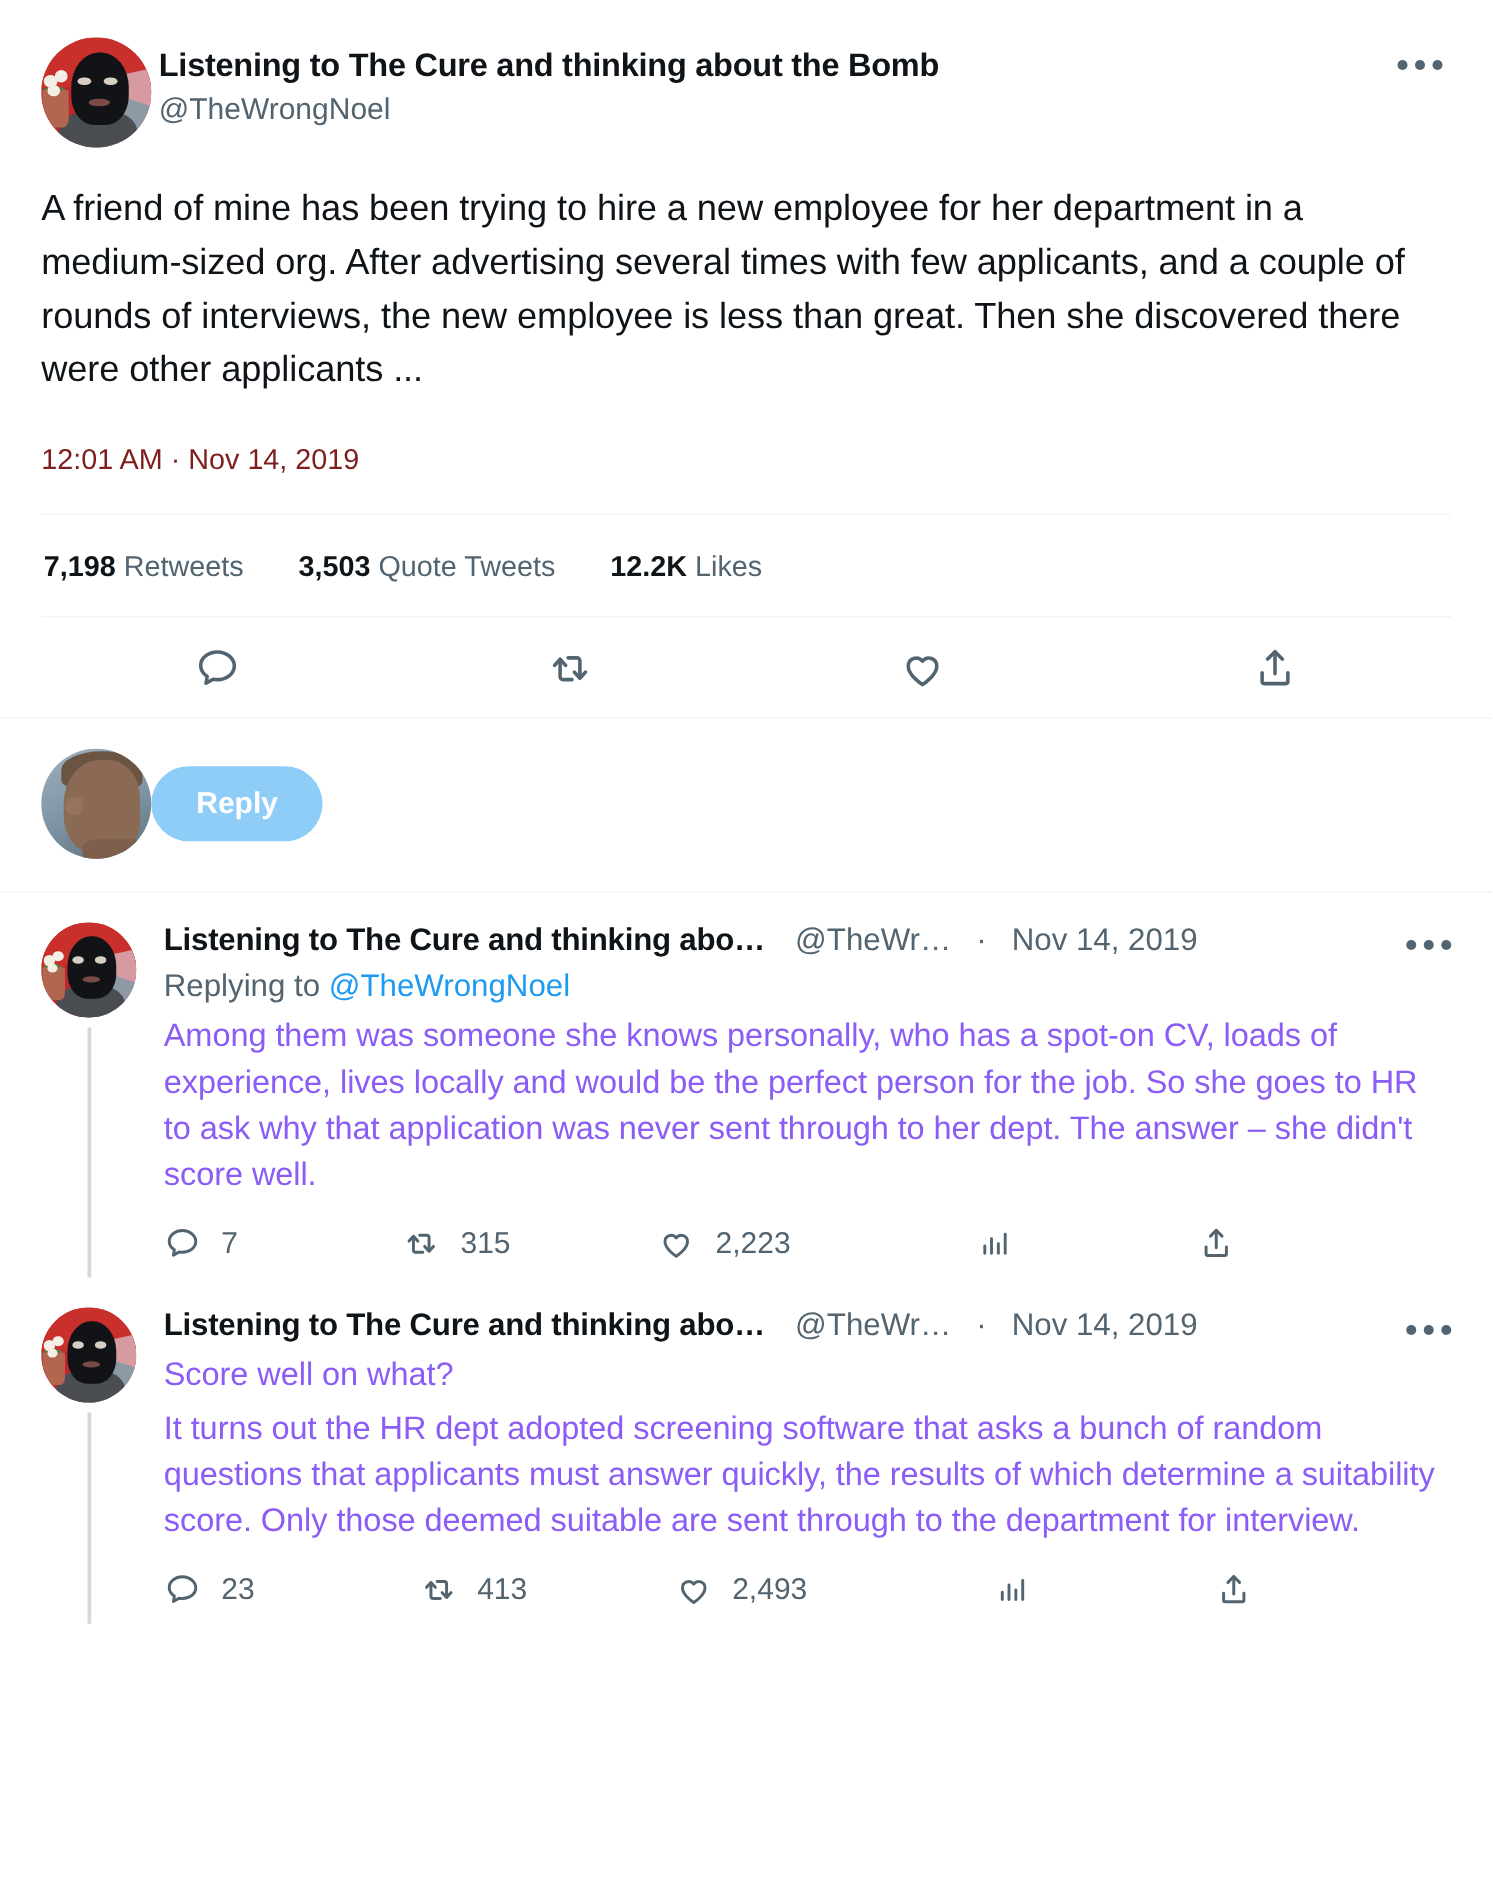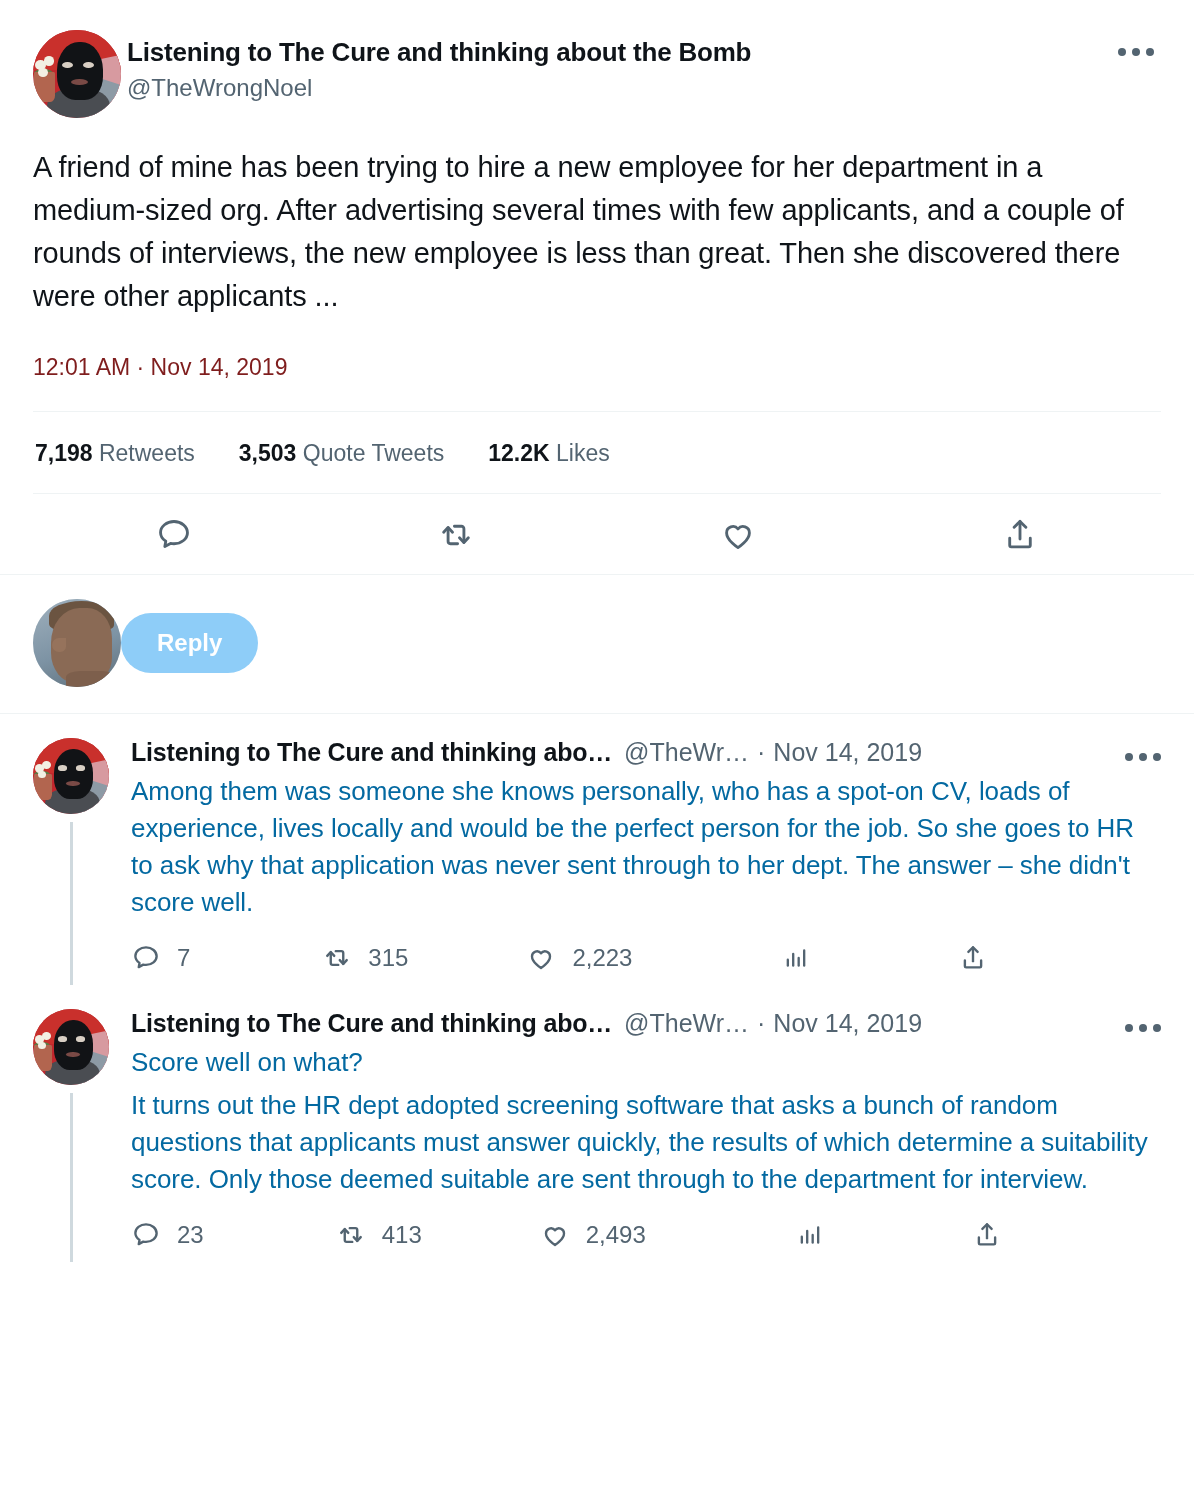--- a/index.html
+++ b/index.html
@@ -176,41 +176,41 @@
     display: flex; flex-direction: column; align-items: center;
   }
   .thread-line {
     width: 3px; background: #cfd9de; flex: 1 1 auto;
     margin-top: 8px; min-height: 40px;
   }
   .reply-main { flex: 1 1 auto; min-width: 0; margin-left: 22px; }
 
   .reply-head {
     display: flex; align-items: baseline;
-    gap: 0; white-space: nowrap;
+    gap: 12px; white-space: nowrap;
   }
   .r-name {
     font-size: 25px; font-weight: 700; color: #0f1419; letter-spacing: -0.2px;
   }
   .r-handle { font-size: 25px; color: #536471; margin-left: 12px; }
   .r-sep { font-size: 25px; color: #536471; margin: 0 8px; }
   .r-date { font-size: 25px; color: #536471; }
   .r-dots {
     margin-left: auto; display: flex; align-items: center; gap: 6px;
     padding-left: 20px; cursor: pointer;
   }
   .r-dots i { width: 8px; height: 8px; border-radius: 50%; background: #536471; display: block; }
 
   .replying-to {
     font-size: 25px; color: #536471; margin-top: 8px;
   }
   .replying-to .mention { color: #1d9bf0; cursor: pointer; }
 
   .reply-body {
-    font-size: 26px; line-height: 37px; color: #0369a1; margin-top: 6px;
+    font-size: 26px; line-height: 37px; color: #8b5cf6; margin-top: 6px;
     letter-spacing: -0.05px;
   }
 
   .reply-actions {
     display: flex; align-items: center;
     margin-top: 22px; padding-bottom: 12px;
     max-width: 880px;
   }
   .ract {
     display: flex; align-items: center; cursor: pointer;
@@ -357,20 +357,24 @@
         <span class="r-handle">@TheWr…</span>
         <span class="r-sep">·</span>
         <span class="r-date">Nov 14, 2019</span>
         <span class="r-dots">
           <i></i>
             <i></i>
             <i></i>
         </span>
       </div>
 
+      <div class="replying-to">
+        <span>Replying to</span>
+        <span class="mention">@TheWrongNoel</span>
+      </div>
 
       <div class="reply-body">Among them was someone she knows personally, who has a spot-on CV, loads of experience, lives locally and would be the perfect person for the job. So she goes to HR to ask why that application was never sent through to her dept. The answer – she didn't score well.</div>
 
       <div class="reply-actions">
         <div class="ract">
           <svg class="icon" width="30" height="30" viewBox="0 0 24 24" fill="none" stroke="currentColor" stroke-width="1.9" stroke-linecap="round" stroke-linejoin="round">
             <path d="M12 3.5c-4.7 0-8.5 3.1-8.5 6.9 0 2.2 1.3 4.2 3.3 5.5l-.6 3.4 3.6-2a10.6 10.6 0 0 0 2.2.2c4.7 0 8.5-3.1 8.5-6.9S16.7 3.5 12 3.5z"></path>
           </svg>
           <span class="cnt">7</span>
         </div>

